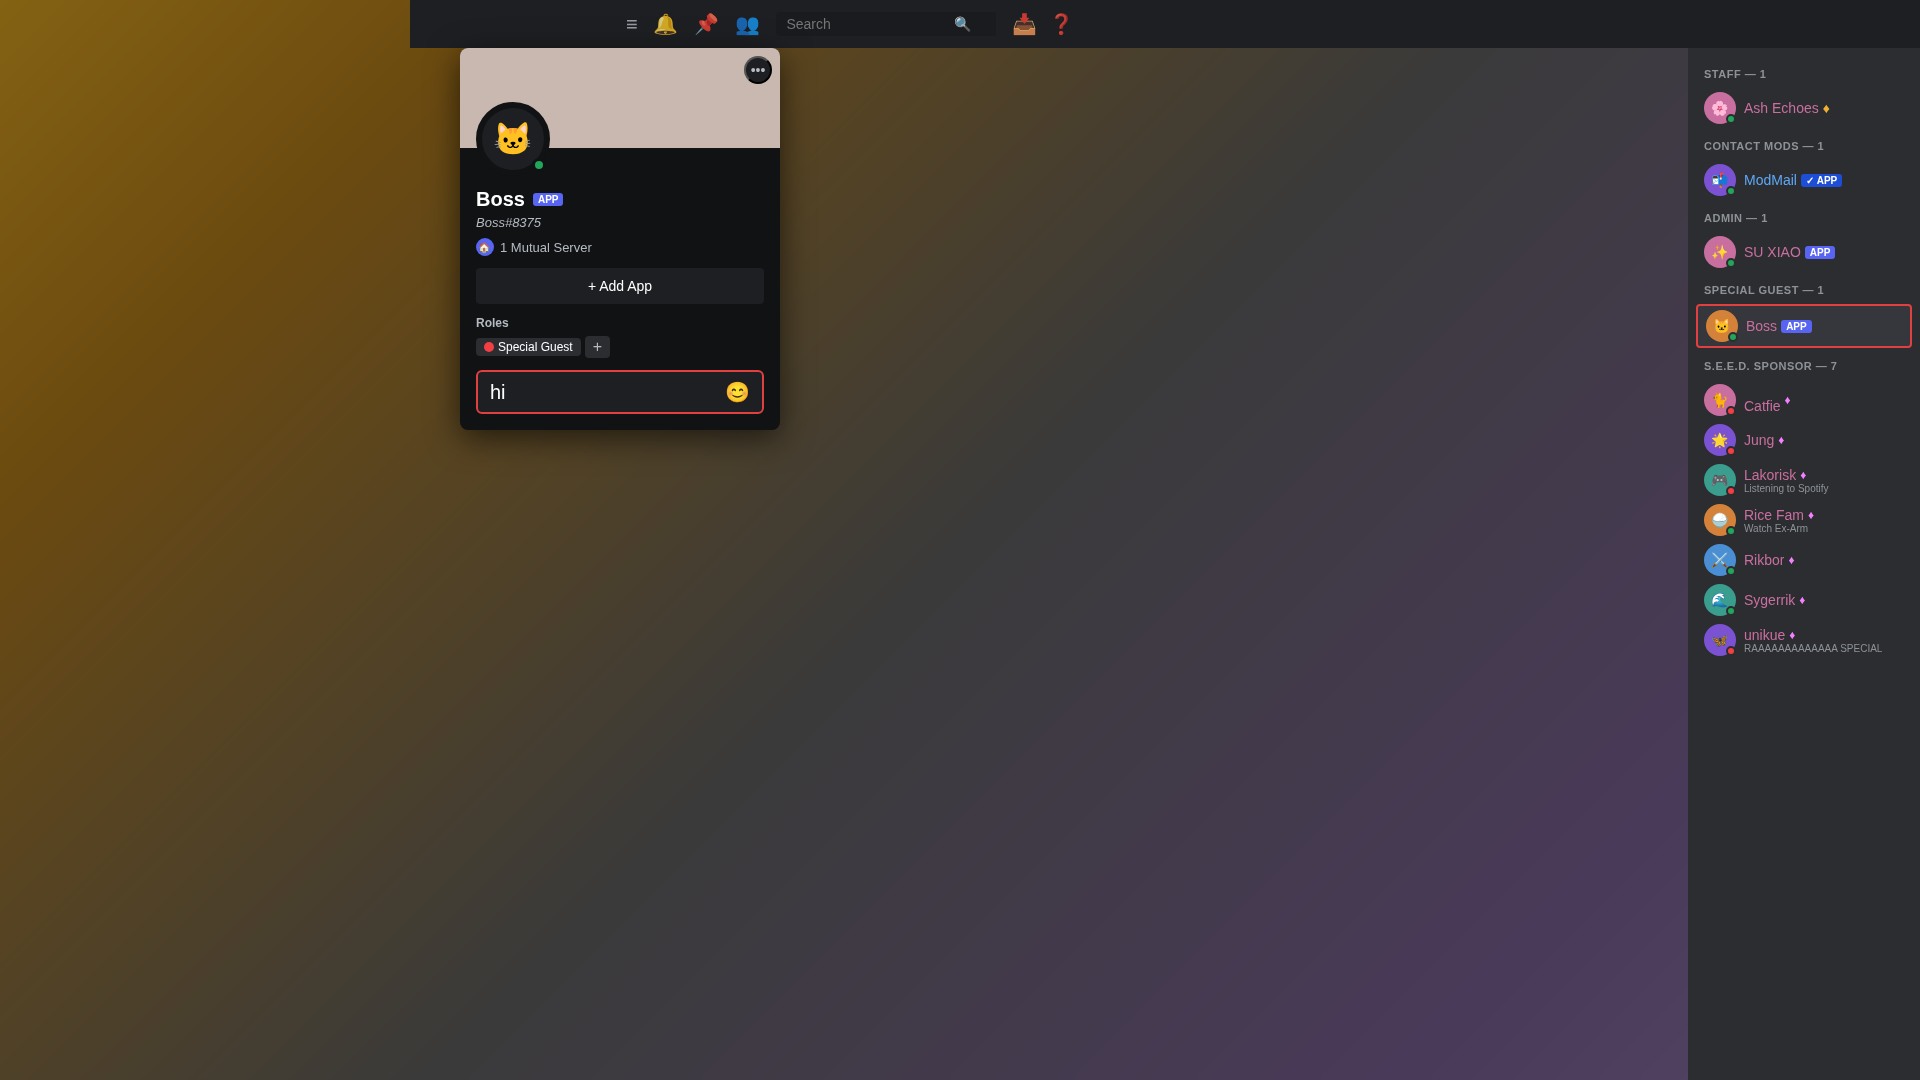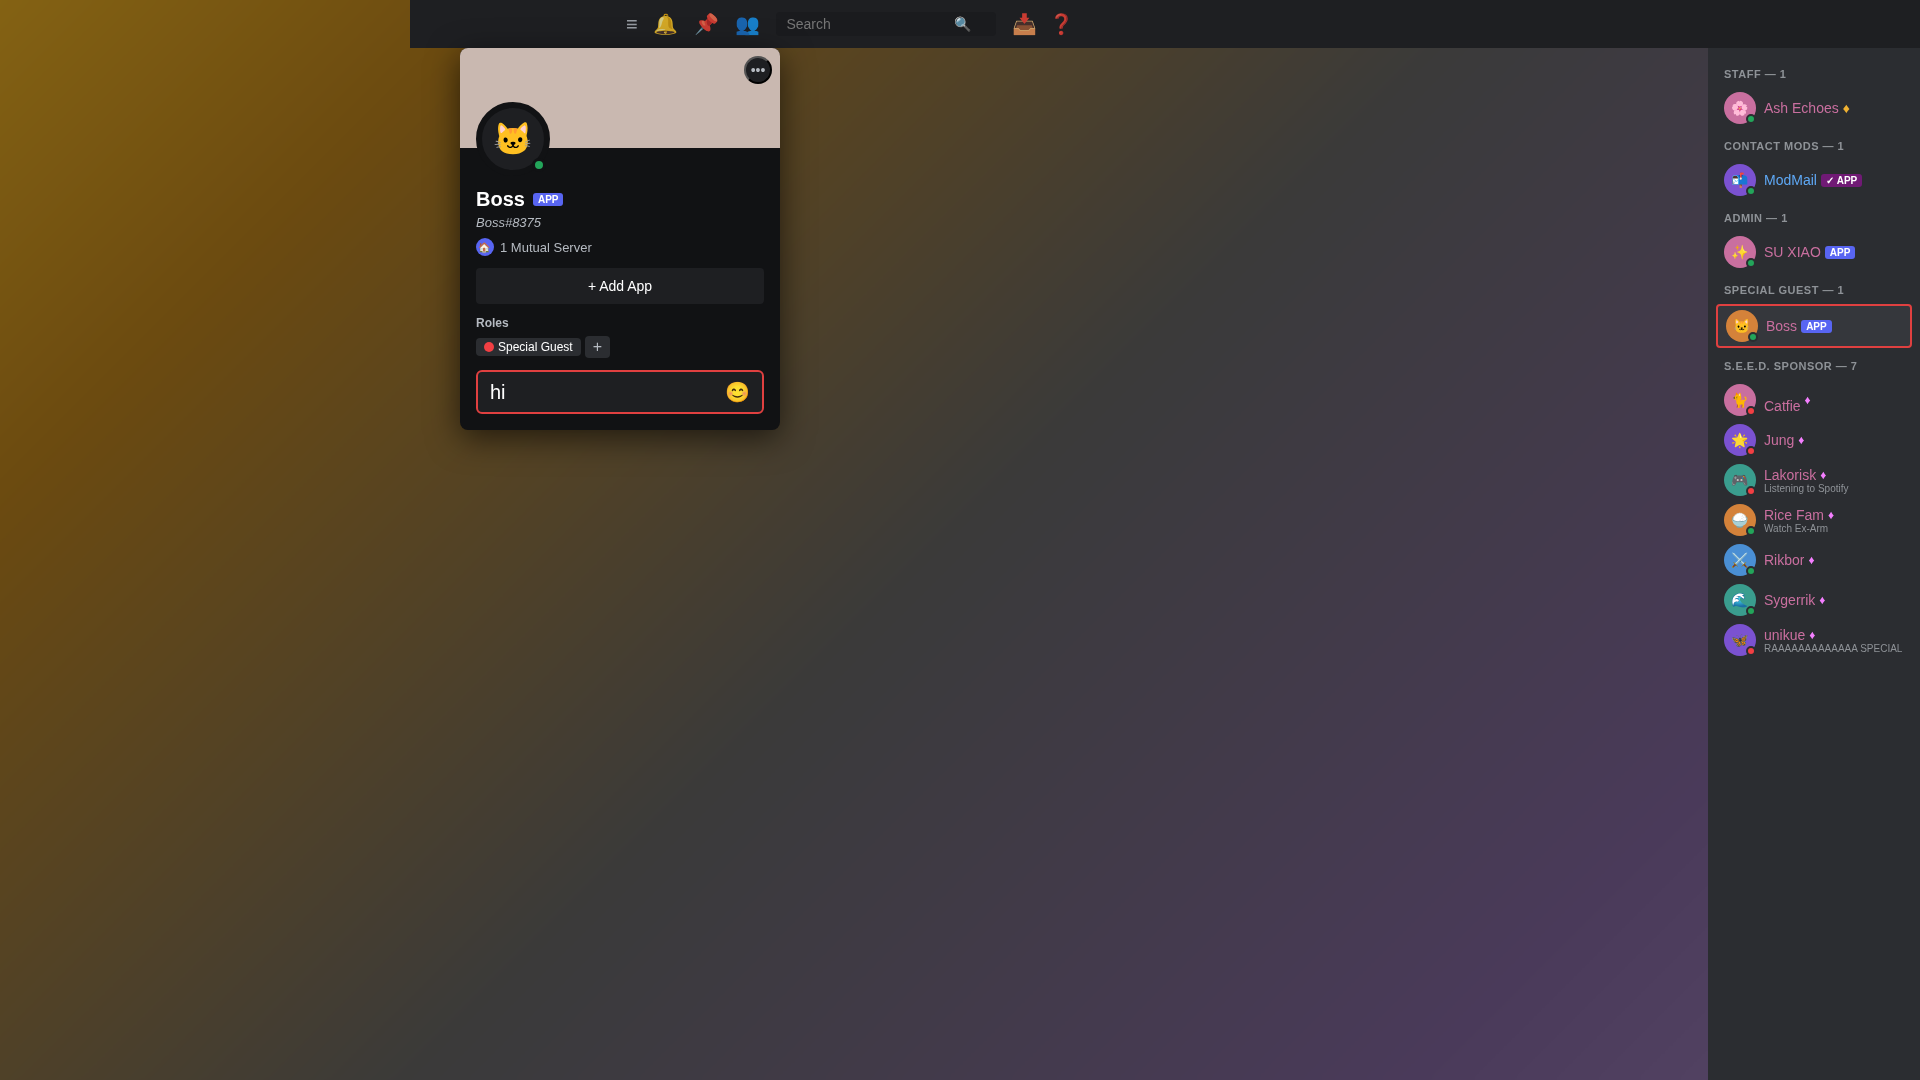--- a/index.html
+++ b/index.html
@@ -80,21 +80,21 @@
       align-items: center;
       gap: 12px;
       margin-left: 8px;
     }
 
     
     .members-panel {
       position: absolute;
       top: 48px;
       right: 0;
-      width: 212px;
+      width: 232px;
       height: calc(1080px - 48px);
       background: #2b2d31;
       overflow-y: auto;
       padding: 16px 8px;
       z-index: 5;
     }
 
     .members-panel::-webkit-scrollbar { width: 4px; }
     .members-panel::-webkit-scrollbar-track { background: transparent; }
     .members-panel::-webkit-scrollbar-thumb { background: #1a1b1e; border-radius: 2px; }
@@ -188,21 +188,21 @@
     }
 
     .badge {
       font-size: 10px;
       font-weight: 700;
       padding: 1px 5px;
       border-radius: 3px;
       flex-shrink: 0;
     }
     .badge-app { background: #5865f2; color: #fff; }
-    .badge-verify { background: #701a75; color: #fff; display: flex; align-items: center; gap: 2px; }
+    .badge-verify { background: #1d4ed8; color: #fff; display: flex; align-items: center; gap: 2px; }
 
     .crown-icon { color: #f0b232; font-size: 14px; }
     .gem-icon { color: #f47fff; font-size: 12px; }
 
     .three-dots {
       color: #8e9297;
       font-size: 14px;
       opacity: 0;
     }
 

